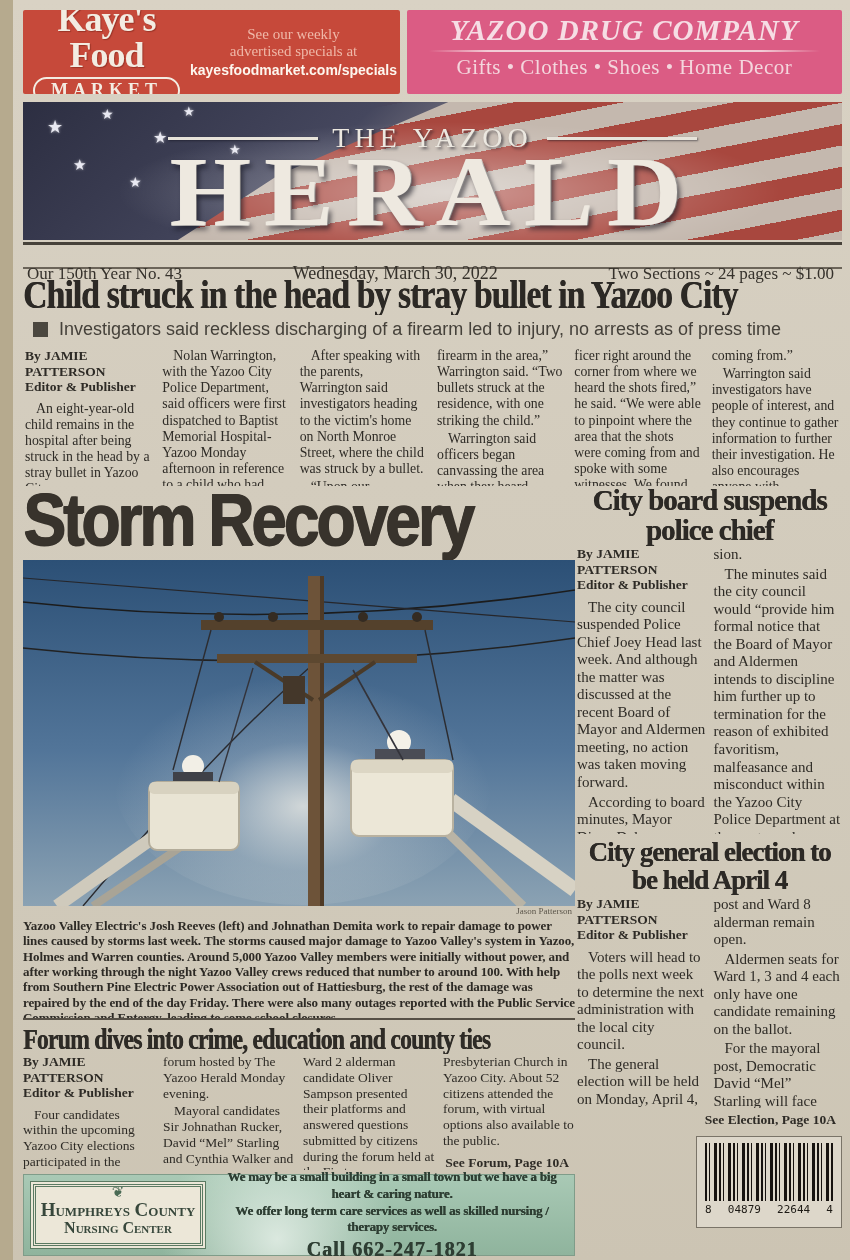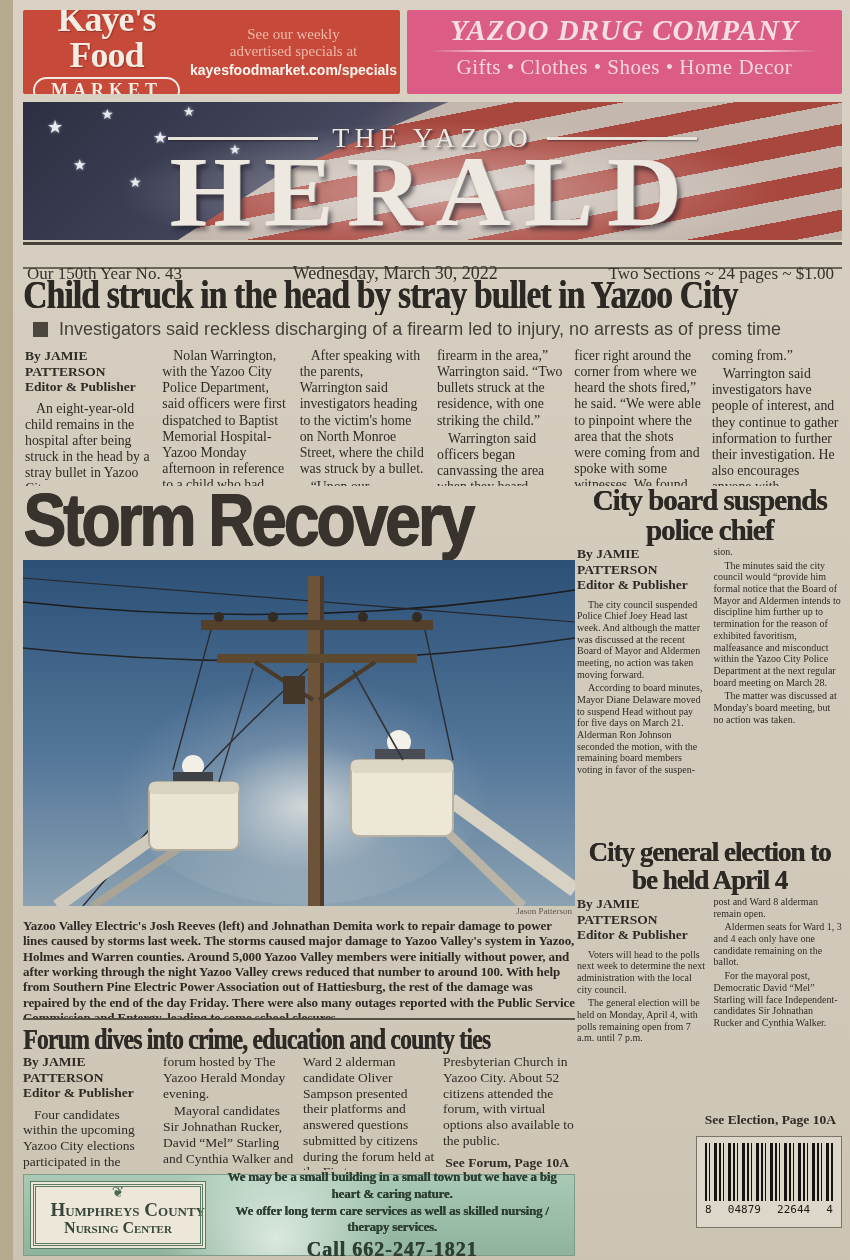--- a/index.html
+++ b/index.html
@@ -76,40 +76,40 @@
   .forum-head span { display:inline-block; white-space:nowrap; font-weight:bold; font-size:29px; letter-spacing:-1px; color:#2e2b26; transform:scaleX(.82); transform-origin:0 50%; text-shadow:.5px 0 0 currentColor; }
   .forum-cols { display:flex; gap:8px; height:116px; overflow:hidden; }
   .forum-cols .col { flex:1; }
   .forum-cols .para { font-size:13.5px; }
   .see-line { text-align:right; font-size:13.5px; font-weight:bold; padding:4px 6px 0 0; }
 
   
   .cb-head { text-align:center; font-weight:bold; font-size:29px; line-height:1.03; letter-spacing:-1px; color:#2c2925; height:60px; text-shadow:.4px 0 0 currentColor; }
   .rt-cols { display:flex; gap:8px; overflow:hidden; }
   .rt-cols .col { flex:1; }
-  .rt-cols .para { font-size:10px; }
+  .rt-cols .para { font-size:15px; }
   .cb-cols { height:288px; }
   .el-head { text-align:center; font-weight:bold; font-size:27px; line-height:1.05; letter-spacing:-1px; color:#2c2925; height:58px; margin-top:4px; text-shadow:.4px 0 0 currentColor; }
   .el-cols { height:212px; }
 
   .barcode-box { margin:8px 0 0 auto; width:146px; height:92px; background:#ddd7ca; border:1px solid #7a7468; padding:6px 8px 3px; }
   .bars { height:58px; background:
       repeating-linear-gradient(90deg,#171310 0 2px,transparent 2px 4px,#171310 4px 5px,transparent 5px 9px,#171310 9px 12px,transparent 12px 14px);
   }
   .bc-digits { display:flex; justify-content:space-between; font-family:"DejaVu Sans Mono",monospace; font-size:11px; color:#1d1a15; padding-top:2px; }
 
   
   .nursing { margin-top:4px; height:82px; display:flex; align-items:center; gap:10px;
     background:
       radial-gradient(circle at 46% 80%, rgba(236,244,238,.8), rgba(236,244,238,0) 38%),
       linear-gradient(180deg,#a9c9b5,#8fb49d);
     border:1px solid #7f9c89; padding:6px; }
   .nursing-box { width:176px; height:68px; background:#ece7d8; border:1px solid #5a7a62; outline:3px double #5a7a62; outline-offset:-6px; text-align:center; padding-top:3px; }
   .orn { font-size:15px; color:#4a6a54; line-height:1; }
-  .n-name1 { font-variant:small-caps; font-weight:bold; font-size:19px; color:#37473b; line-height:1.05;text-align:right; }
+  .n-name1 { font-variant:small-caps; font-weight:bold; font-size:19px; color:#37473b; line-height:1.05; }
   .n-name2 { font-variant:small-caps; font-weight:bold; font-size:16px; color:#37473b; line-height:1.05; }
   .nursing-text { flex:1; text-align:center; font-weight:bold; color:#2e3e33; }
   .n-line { font-size:13px; line-height:1.3; letter-spacing:-.2px; text-shadow:.3px 0 0 currentColor; }
   .n-phone { font-size:20px; letter-spacing:1px; margin-top:2px; text-shadow:.5px 0 0 currentColor; }
 </style>
 </head>
 <body>
 
 <div class="page">
 

